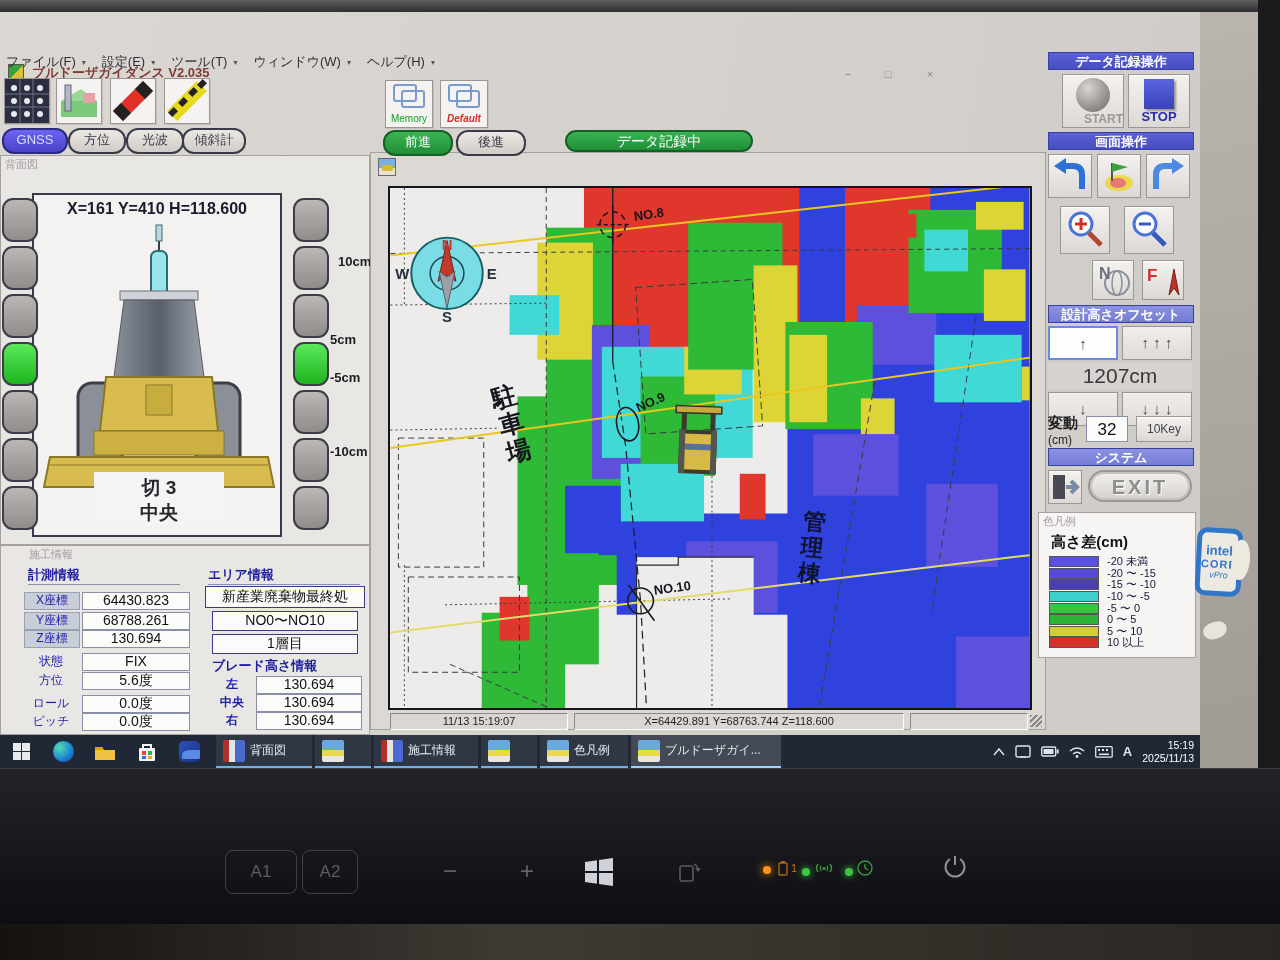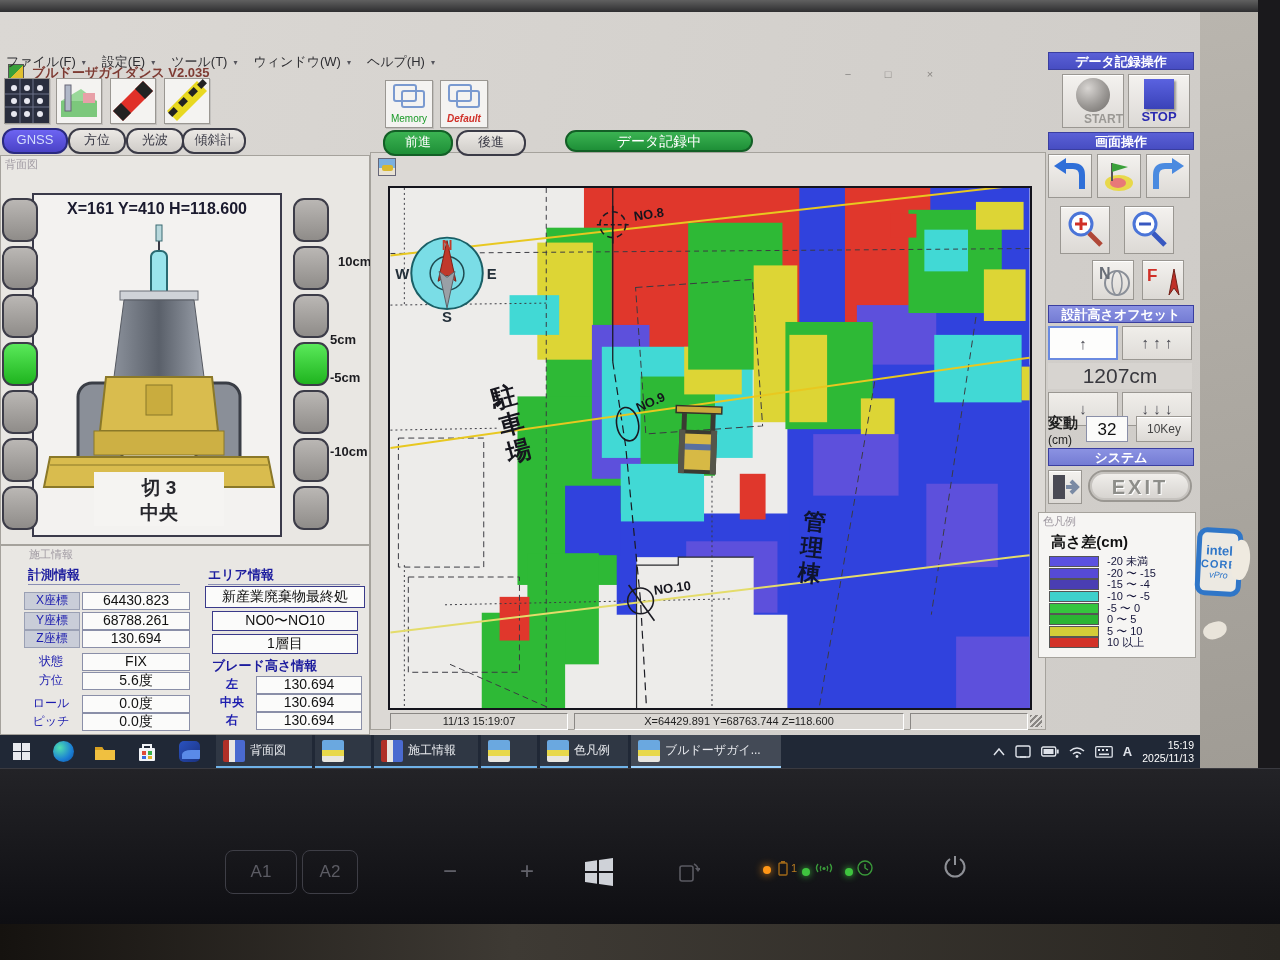--- a/index.html
+++ b/index.html
@@ -483,21 +483,21 @@
         <div class="lg-row">
           <div class="lg-sw" style="background: rgb(91, 81, 224);"></div>
           <div class="lg-lb">-20 未満</div>
         </div>
         <div class="lg-row">
           <div class="lg-sw" style="background: rgb(86, 74, 214);"></div>
           <div class="lg-lb">-20 〜 -15</div>
         </div>
         <div class="lg-row">
           <div class="lg-sw" style="background: rgb(74, 62, 178);"></div>
-          <div class="lg-lb">-15 〜 -4</div>
+          <div class="lg-lb">-15 〜 -10</div>
         </div>
         <div class="lg-row">
           <div class="lg-sw" style="background: rgb(62, 208, 204);"></div>
           <div class="lg-lb">-10 〜 -5</div>
         </div>
         <div class="lg-row">
           <div class="lg-sw" style="background: rgb(53, 197, 62);"></div>
           <div class="lg-lb">-5 〜 0</div>
         </div>
         <div class="lg-row">

